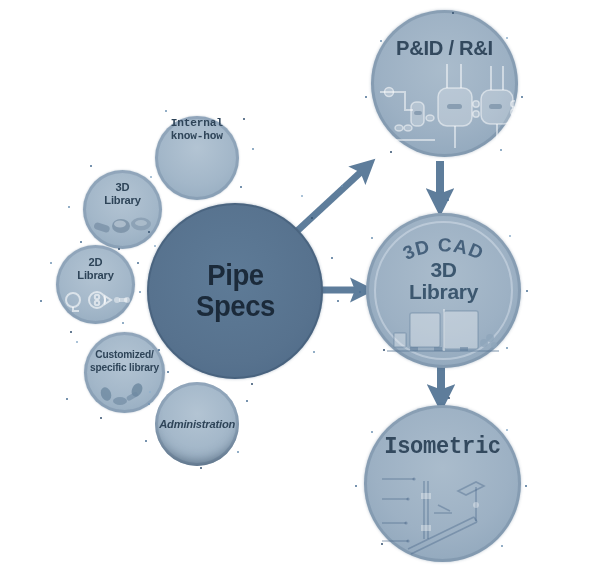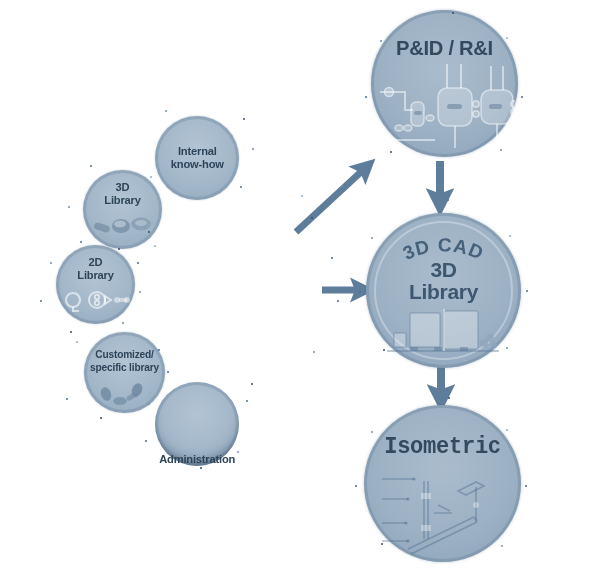--- a/index.html
+++ b/index.html
@@ -69,21 +69,21 @@
       <marker id="ah" markerWidth="4" markerHeight="3.6" refX="1" refY="1.8" orient="auto">
         <path d="M0,0 L3.6,1.8 L0,3.6 L0.7,1.8 Z" fill="#5e7d9b"></path>
       </marker>
     </defs>
     <line x1="296" y1="232" x2="362" y2="171" stroke="#5e7d9b" stroke-width="7" marker-end="url(#ah)"></line>
     <line x1="322" y1="290" x2="357" y2="290" stroke="#5e7d9b" stroke-width="7" marker-end="url(#ah)"></line>
     <line x1="440" y1="161" x2="440" y2="196" stroke="#5e7d9b" stroke-width="8" marker-end="url(#ah)"></line>
     <line x1="441" y1="364" x2="441" y2="392" stroke="#5e7d9b" stroke-width="8" marker-end="url(#ah)"></line>
   </svg>
 
-  <div class="bubble sat" id="internal" style="left:155px;top:116px;width:84px;height:84px;display:flex;align-items:center;justify-content:center;">
+  <div class="bubble sat" id="internal" style="left:155px;top:116px;width:84px;height:84px;display:flex;justify-content:center;font-family:Liberation Mono, monospace;">
     <div class="lbl">
       <div>Internal</div>
       <div>know-how</div>
     </div>
   </div>
 
   <div class="bubble sat" id="lib3d" style="left:83px;top:170px;width:79px;height:79px;">
     <div class="lbl" style="padding-top:11px;">
       <div>3D</div>
       <div>Library</div>
@@ -125,25 +125,31 @@
       <div>specific library</div>
     </div>
     <svg class="abs" style="left:12px;top:50px;" width="58" height="26" viewBox="0 0 58 26">
       <ellipse cx="10" cy="12" rx="5" ry="7" transform="rotate(-20 10 12)" fill="#6e89a1" opacity=".8"></ellipse>
       <ellipse cx="24" cy="19" rx="7" ry="4" fill="#6e89a1" opacity=".65"></ellipse>
       <ellipse cx="41" cy="8" rx="5" ry="7" transform="rotate(25 41 8)" fill="#6e89a1" opacity=".85"></ellipse>
       <rect x="30" y="12" width="12" height="5" rx="2.5" transform="rotate(-30 36 14)" fill="#6e89a1" opacity=".6"></rect>
     </svg>
   </div>
 
-  <div class="bubble sat" id="admin" style="left:155px;top:382px;width:84px;height:84px;display:flex;align-items:flex-end;justify-content:center;
-              box-shadow:inset 0 -10px 12px -6px rgba(45,66,88,.55), inset 0 0 0 3px rgba(110,135,160,.38);">
+  <div class="bubble sat" id="admin" style="left:155px;top:382px;width:84px;height:84px;display:flex;align-items:center;justify-content:center;
+              box-shadow:inset 0 -10px 12px -6px rgba(45,66,88,.55), inset 0 0 0 3px rgba(110,135,160,.38);font-style:italic;">
     <div class="lbl">Administration</div>
   </div>
 
+  <div class="bubble hub" id="hub" style="left:147px;top:203px;width:176px;height:176px;">
+    <div class="lbl">
+      <div>Pipe</div>
+      <div>Specs</div>
+    </div>
+  </div>
 
   <div class="bubble out" id="pid" style="left:371px;top:10px;width:147px;height:147px;">
     <div class="title">P&amp;ID / R&amp;I</div>
     <svg class="abs" style="left:4px;top:52px;" width="140" height="92" viewBox="0 0 140 92">
       <g stroke="rgba(255,255,255,.5)" stroke-width="2" fill="none">
         <path d="M5 30 H30 V48 H38"></path>
         <path d="M72 2 V26 M86 2 V26 M80 64 V86"></path>
         <path d="M116 4 V28 M128 4 V28 M122 62 V84"></path>
         <path d="M20 78 H60"></path>
       </g>

